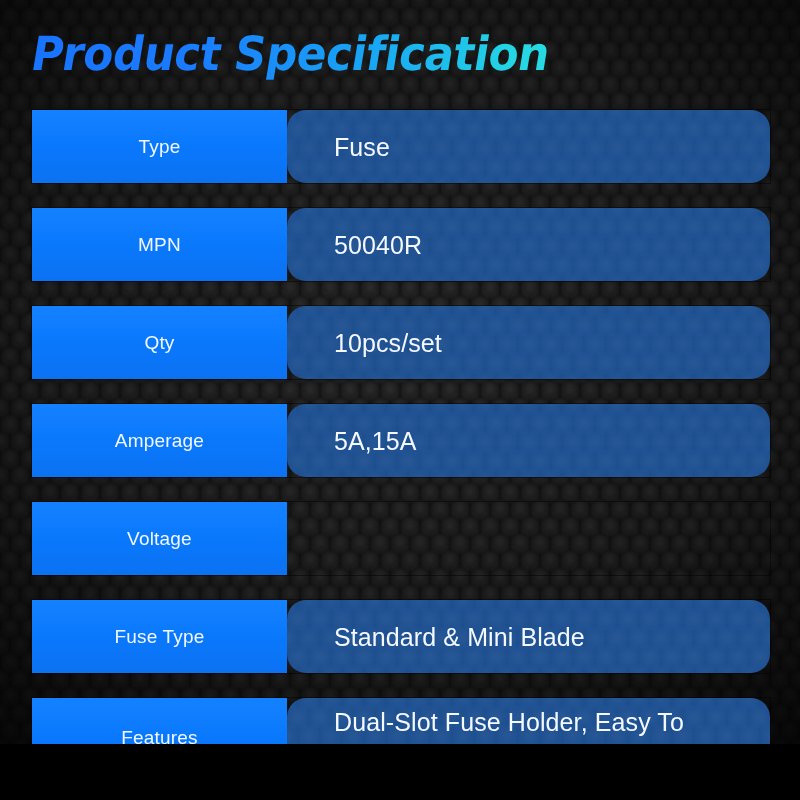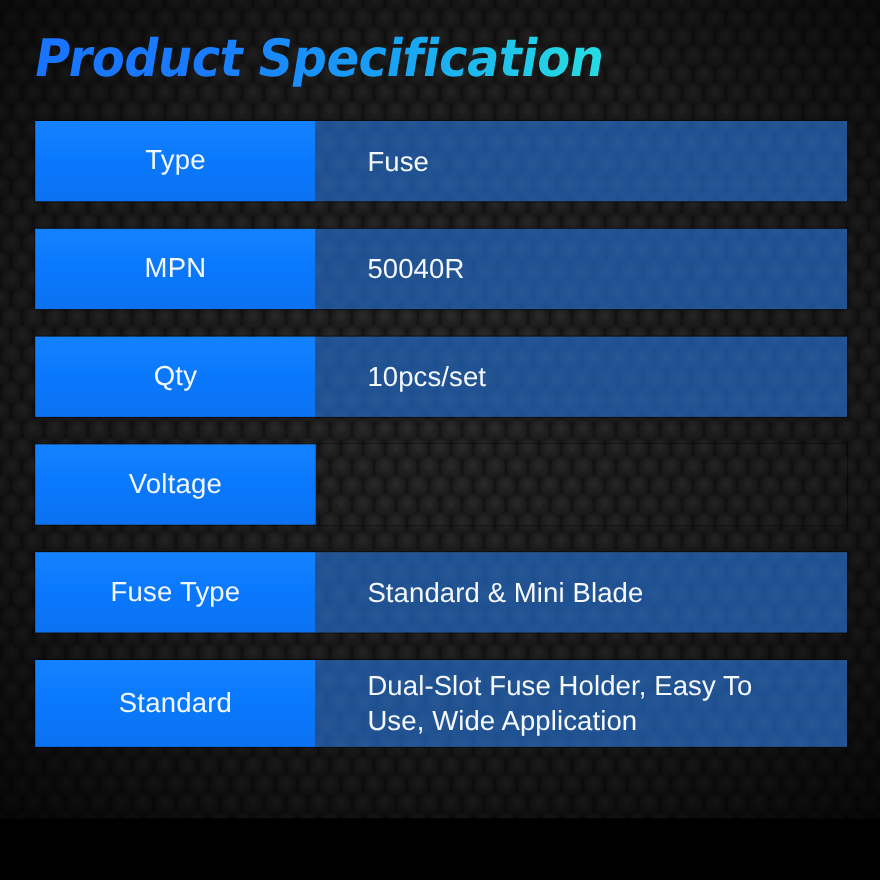--- a/index.html
+++ b/index.html
@@ -98,21 +98,21 @@
   .spec-row:last-child { margin-bottom: 0; }
 
   .spec-label {
     width: 255px;
     flex: 0 0 255px;
     background: linear-gradient(180deg, #1482ff 0%, #0a78fc 50%, #0b72f2 100%);
     display: flex;
     align-items: center;
     justify-content: center;
     color: #f2f8ff;
-    font-size: 25px;
+    font-size: 19px;
     letter-spacing: 0.2px;
     text-align: left;
     padding: 0 6px;
     box-sizing: border-box;
   }
 
   .spec-value {
     flex: 1 1 auto;
     position: relative;
     background-color: #1d5195;
@@ -121,20 +121,21 @@
       radial-gradient(circle at 50% 50%, rgba(255,255,255,0.055) 0%, rgba(255,255,255,0.015) 45%, rgba(0,0,0,0.04) 62%);
     background-size: 22px 38px, 22px 38px;
     background-position: 0 0, 11px 19px;
     display: flex;
     align-items: center;
     padding-left: 47px;
     box-sizing: border-box;
     color: #f4f9ff;
     font-size: 25px;
     letter-spacing: 0.1px;
+    border-radius: 19px;
   }
 
   .spec-value .val-text {
     line-height: 1.28;
     white-space: pre-line;
   }
 
   
   .row-h-std .spec-label,
   .row-h-std .spec-value { height: 73px; }
@@ -168,34 +169,40 @@
       </div>
     </div>
 
     <div class="spec-row row-h-std">
       <div class="spec-label">Qty</div>
       <div class="spec-value">
         <span class="val-text">10pcs/set</span>
       </div>
     </div>
 
+    <div class="spec-row row-h-std">
+      <div class="spec-label">Amperage</div>
+      <div class="spec-value">
+        <span class="val-text">5A,15A</span>
+      </div>
+    </div>
 
     <div class="spec-row row-h-std">
       <div class="spec-label">Voltage</div>
     </div>
 
     <div class="spec-row row-h-std">
       <div class="spec-label">Fuse Type</div>
       <div class="spec-value">
         <span class="val-text">Standard &amp; Mini Blade</span>
       </div>
     </div>
 
     <div class="spec-row row-h-tall">
-      <div class="spec-label">Standard</div>
+      <div class="spec-label">Features</div>
       <div class="spec-value">
         <span class="val-text">Dual-Slot Fuse Holder, Easy To
 Use, Wide Application</span>
       </div>
     </div>
 
   </div>
 </div>
 
 </body></html>

